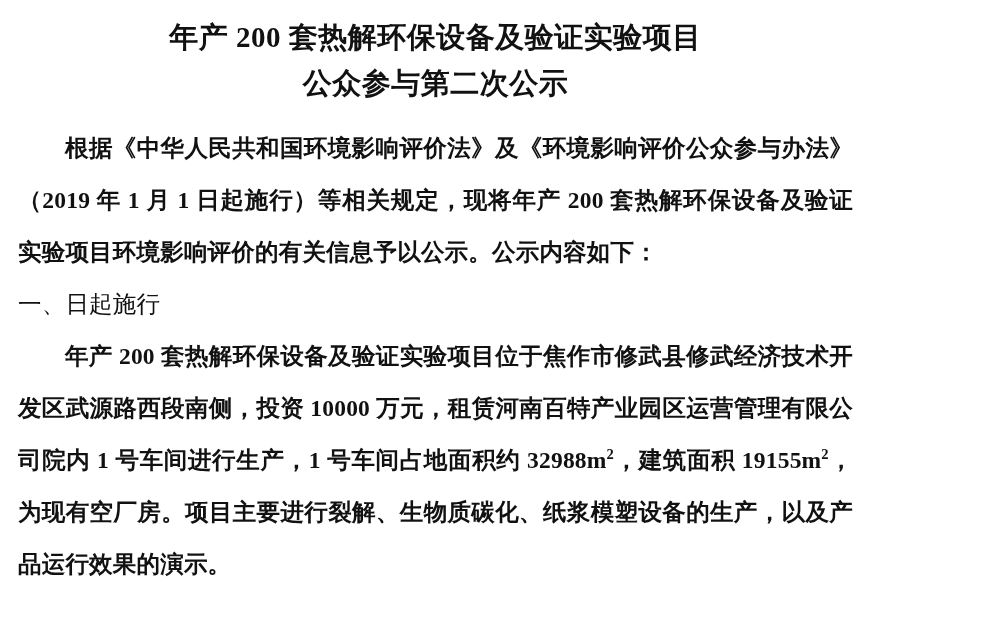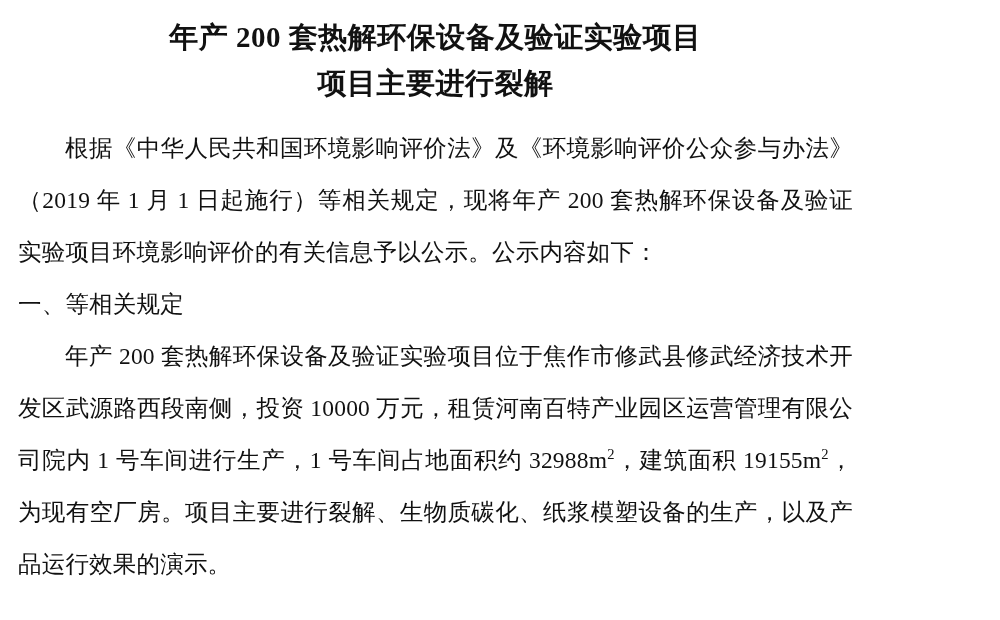--- a/index.html
+++ b/index.html
@@ -40,43 +40,44 @@
     font-size: 23.5px;
     line-height: 52px;
     margin: 0;
     color: #111111;
     text-align: justify;
     text-justify: inter-ideograph;
     letter-spacing: 0.2px;
   }
   p.indent {
     text-indent: 2em;
+    font-weight: bold;
   }
   p.heading {
     text-indent: 0;
   }
   sup {
     font-size: 0.62em;
     vertical-align: super;
     line-height: 0;
   }
 </style>
 </head>
 <body>
 
 <div class="page">
 
   <h1 class="doc-title">
     <span class="line">年产 200 套热解环保设备及验证实验项目</span>
-    <span class="line">项目主要进行裂解</span>
+    <span class="line">公众参与第二次公示</span>
   </h1>
 
   <div class="body-block">
 
     <p class="para indent">根据《中华人民共和国环境影响评价法》及《环境影响评价公众参与办法》（2019 年 1 月 1 日起施行）等相关规定，现将年产 200 套热解环保设备及验证实验项目环境影响评价的有关信息予以公示。公示内容如下：</p>
 
-    <p class="para heading">一、等相关规定</p>
+    <p class="para heading">一、日起施行</p>
 
     <p class="para indent"><span>年产 200 套热解环保设备及验证实验项目位于焦作市修武县修武经济技术开发区武源路西段南侧，投资 10000 万元，租赁河南百特产业园区运营管理有限公司院内 1 号车间进行生产，1 号车间占地面积约 32988m</span><sup>2</sup><span>，建筑面积 19155m</span><sup>2</sup><span>，为现有空厂房。项目主要进行裂解、生物质碳化、纸浆模塑设备的生产，以及产品运行效果的演示。</span></p>
 
   </div>
 
 </div>
 
 </body></html>

